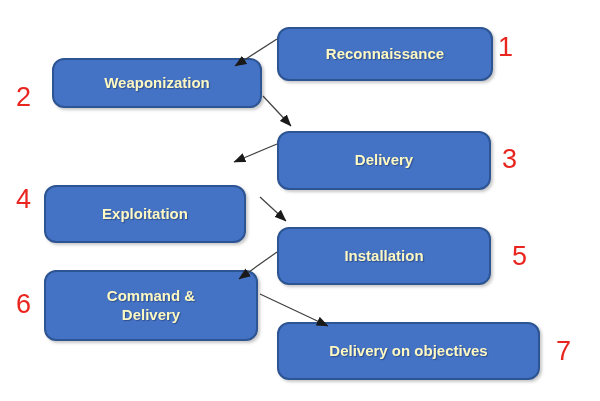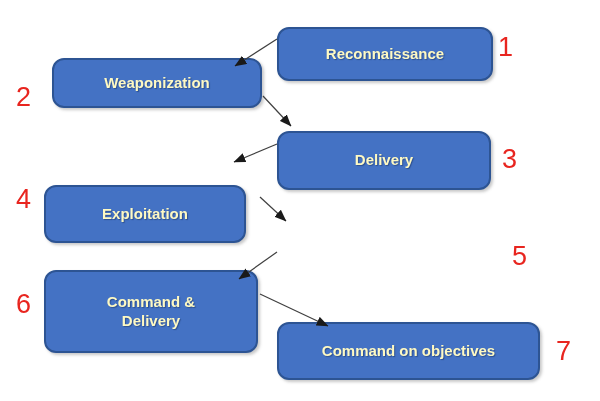--- a/index.html
+++ b/index.html
@@ -68,30 +68,33 @@
   <div class="box" style="left:277px; top:131px; width:214px; height:59px;">
     <span class="lbl">Delivery</span>
   </div>
   <div class="num" style="left:502px; top:146px;">3</div>
 
   <div class="box" style="left:44px; top:172px; width:202px; height:58px;margin-top:13px;">
     <span class="lbl">Exploitation</span>
   </div>
   <div class="num" style="left:16px; top:186px;">4</div>
 
+  <div class="box" style="left:277px; top:227px; width:214px; height:58px;">
+    <span class="lbl">Installation</span>
+  </div>
   <div class="num" style="left:512px; top:243px;">5</div>
 
-  <div class="box" style="left:44px; top:270px; width:214px; height:83px;">
+  <div class="box" style="left:44px; top:270px; width:214px; height:71px;">
     <span class="lbl">Command &amp;</span>
     <span class="lbl">Delivery</span>
   </div>
   <div class="num" style="left:16px; top:291px;">6</div>
 
   <div class="box" style="left:277px; top:322px; width:263px; height:58px;">
-    <span class="lbl">Command on objectives</span>
+    <span class="lbl">Delivery on objectives</span>
   </div>
   <div class="num" style="left:556px; top:338px;">7</div>
 
   <svg class="arrows" viewBox="0 0 600 401">
     <defs>
       <marker id="ah" viewBox="0 0 10 8" refX="9.5" refY="4" markerWidth="10" markerHeight="8" orient="auto">
         <path d="M0,0 L10,4 L0,8 Z" fill="#1a1a1a"></path>
       </marker>
     </defs>
     <line x1="277" y1="39" x2="235" y2="66" marker-end="url(#ah)"></line>

